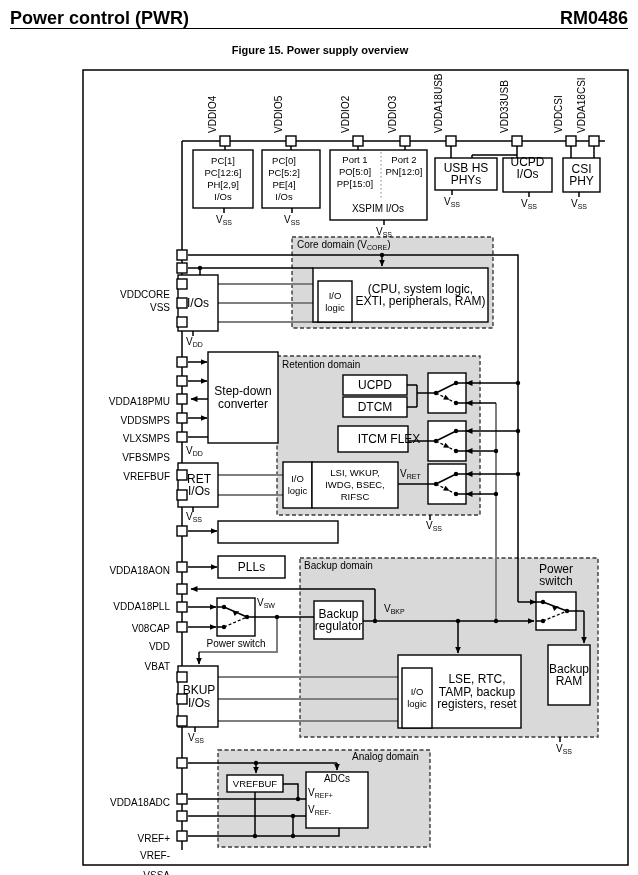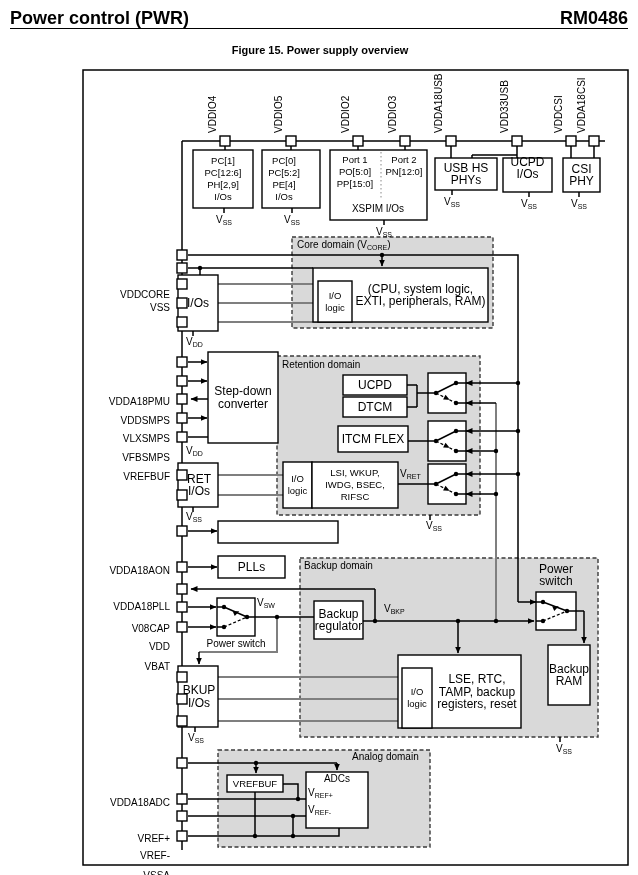--- a/index.html
+++ b/index.html
@@ -302,21 +302,21 @@
   <div class="bx" style="left:208px;top:352px;width:70px;height:91px">
     <div>Step-down</div>
       <div>converter</div>
   </div>
   <div class="bx" style="left:343px;top:375px;width:64px;height:20px">
       <div>UCPD</div>
     </div>
   <div class="bx" style="left:343px;top:397px;width:64px;height:20px">
       <div>DTCM</div>
     </div>
-  <div class="bx" style="left:338px;top:426px;width:70px;height:26px">
+  <div class="bx" style="left:354px;top:426px;width:70px;height:26px">
       <div>ITCM FLEX</div>
     </div>
   <div class="bx s95" style="left:283px;top:462px;width:29px;height:46px">
     <div>I/O</div>
       <div>logic</div>
   </div>
   <div class="bx s95" style="left:312px;top:462px;width:86px;height:46px">
     <div>LSI, WKUP,</div>
       <div>IWDG, BSEC,</div>
       <div>RIFSC</div>

